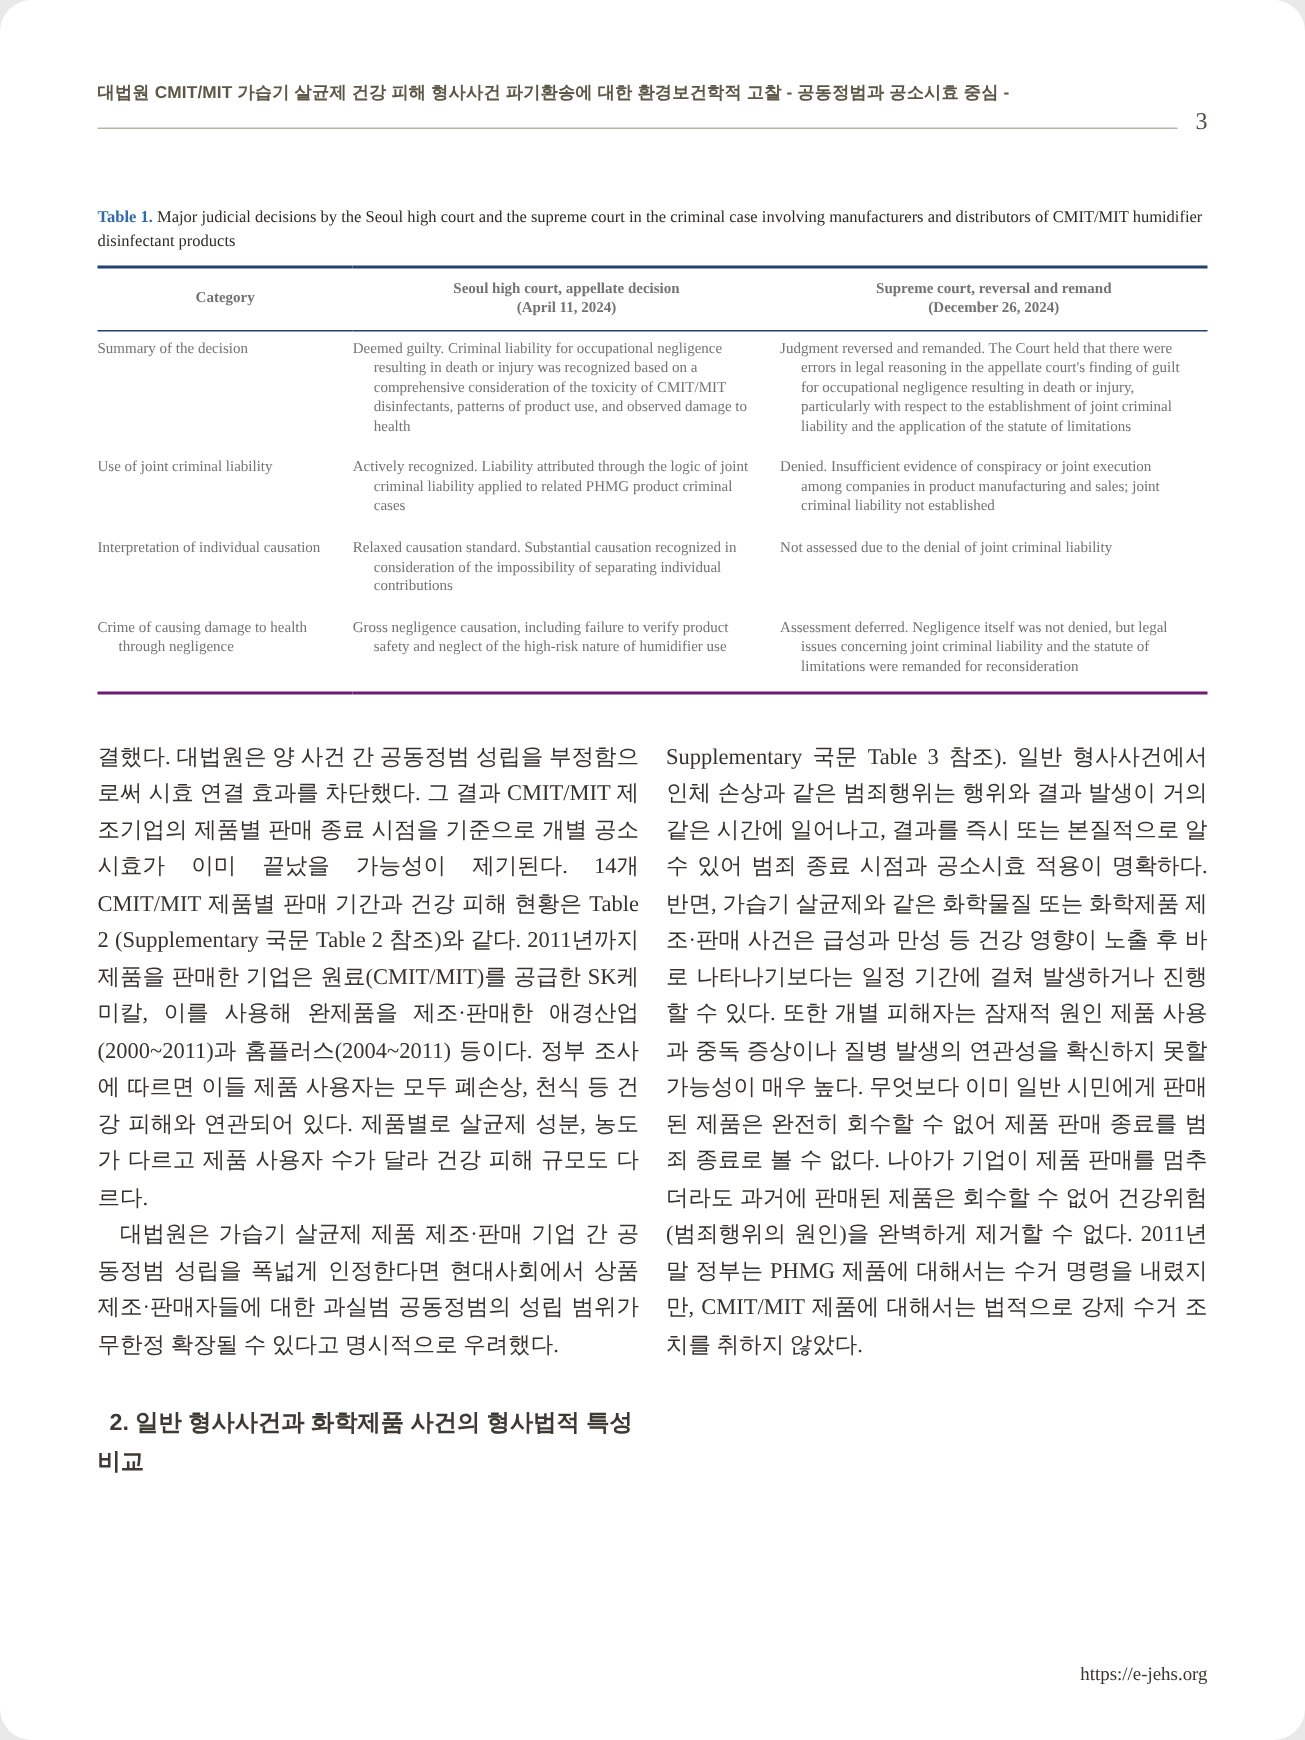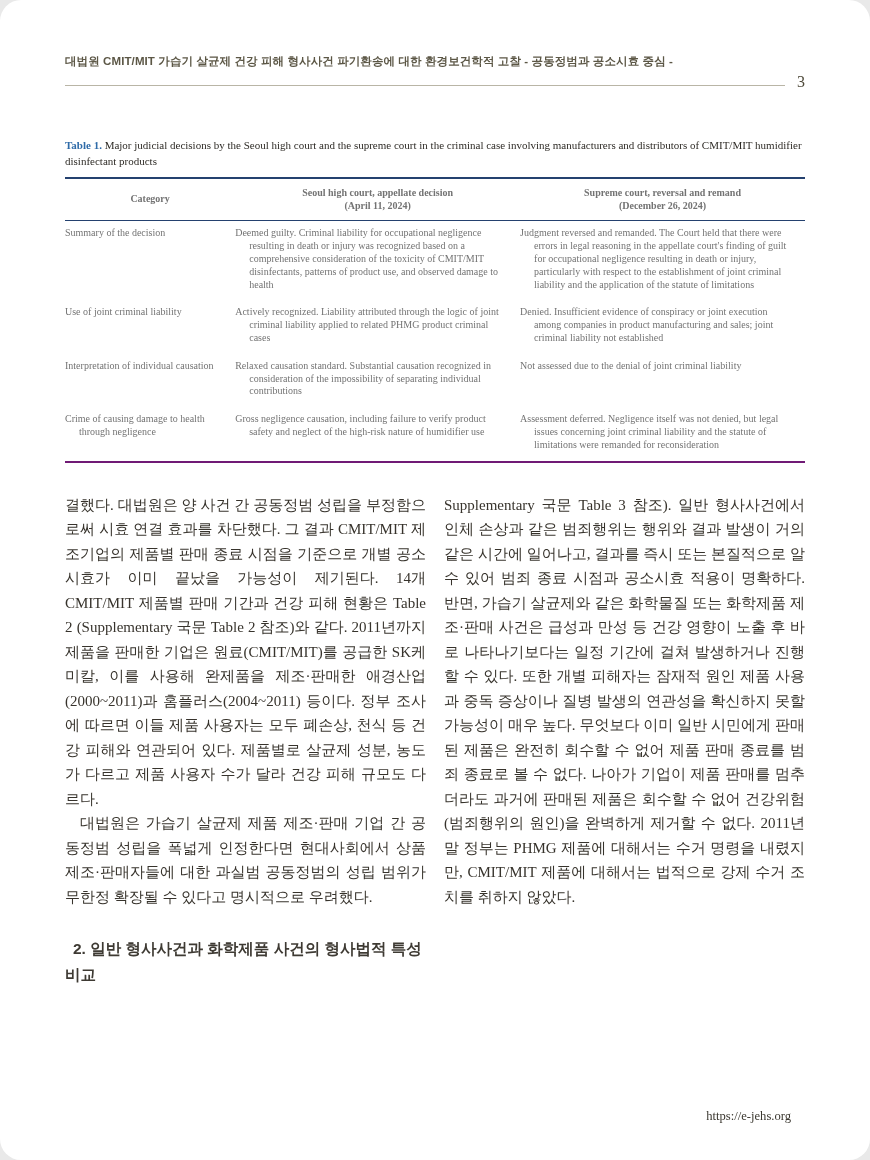--- a/index.html
+++ b/index.html
@@ -90,21 +90,21 @@
     font-size: 15.5px;
     font-weight: 700;
     color: #3e3a33;
     margin: 27px 0 4px 0;
     text-indent: 8px;
     text-align: left;
   }
   
   .footer {
     position: absolute;
-    right: 79px;
+    right: 65px;
     bottom: 36px;
     font-size: 12.6px;
     color: #3a372f;
   }
   .footer a { color: #3a372f; text-decoration: none; }
 </style>
 </head>
 <body>
 
 <div class="page">

